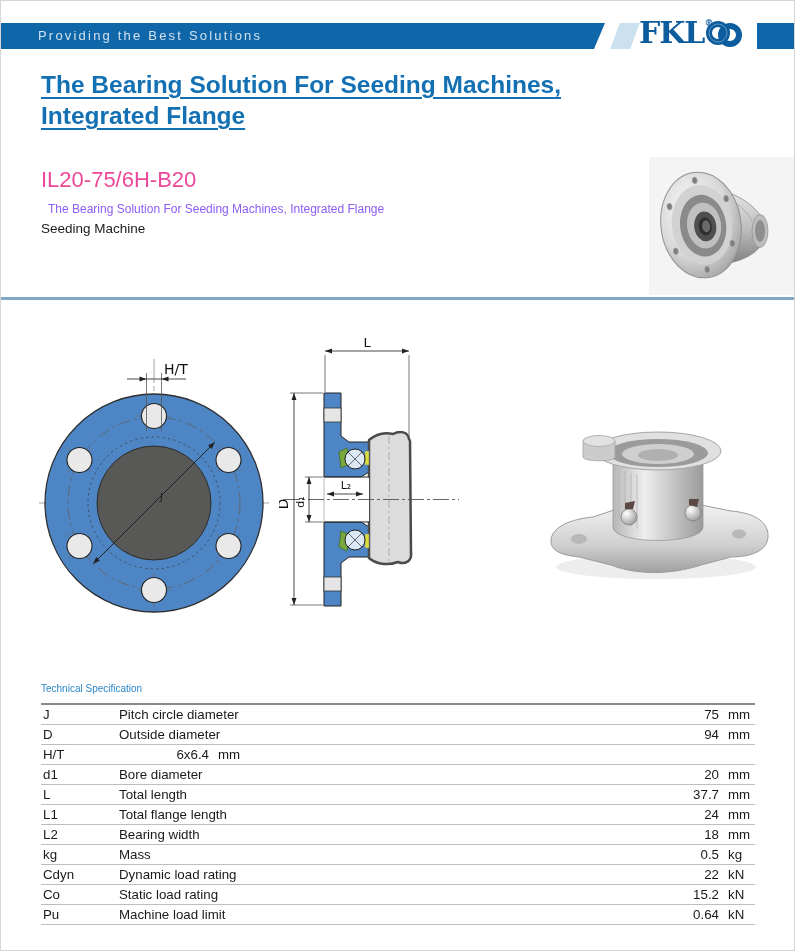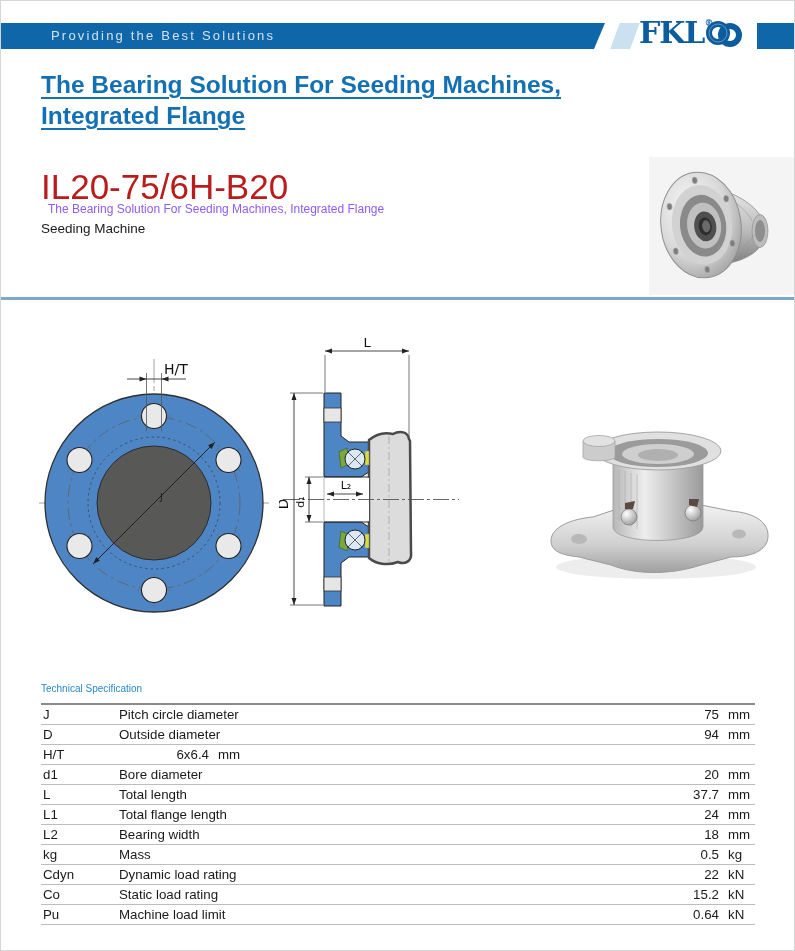--- a/index.html
+++ b/index.html
@@ -7,42 +7,42 @@
     position:relative;width:795px;height:951px;box-sizing:border-box;
     border:1px solid #d6d6d6;background:#fff;overflow:hidden;
     font-family:"Liberation Sans",sans-serif;color:#1a1a1a;
   }
   
   .hdr-bar{
     position:absolute;left:0;top:22px;height:26px;width:604px;background:#0f67a9;
     clip-path:polygon(0 0,100% 0,calc(100% - 11px) 100%,0 100%);
   }
   .hdr-tagline{
-    position:absolute;left:50px;top:0;line-height:26px;font-size:13px;
+    position:absolute;left:37px;top:0;line-height:26px;font-size:13px;
     letter-spacing:2.2px;color:#d2e1ee;white-space:nowrap;
   }
   .hdr-slash{
     position:absolute;top:22px;left:614px;width:20px;height:26px;
     background:#cbe1f0;transform:skewX(-20deg);
   }
   .hdr-logo{
     position:absolute;left:638px;top:15px;height:34px;
     font-family:"DejaVu Serif",serif;font-weight:bold;font-size:30px;
     color:#0c5c9e;line-height:34px;letter-spacing:-1px;
   }
   .hdr-reg{font-size:9px;vertical-align:top;line-height:14px;letter-spacing:0;}
   .hdr-chain{position:absolute;left:705px;top:18px;}
   .hdr-bar-right{position:absolute;left:756px;top:22px;width:37px;height:26px;background:#0f67a9;}
   
   .doc-title{
     position:absolute;left:40px;top:68px;width:690px;margin:0;
     font-size:24.5px;font-weight:bold;color:#1270b3;line-height:31px;
     text-decoration:underline;text-decoration-thickness:2px;text-underline-offset:4px;
   }
-  .prod-code{position:absolute;left:40px;top:166px;font-size:35px;color:#b91c1c;}
+  .prod-code{position:absolute;left:40px;top:166px;font-size:22px;color:#ec4899;}
   .prod-sub{position:absolute;left:47px;top:201px;font-size:12px;color:#8b5cf6;}
   .prod-cat{position:absolute;left:40px;top:220px;font-size:13.5px;color:#1a1a1a;}
   
   .photo-box{position:absolute;left:648px;top:156px;width:145px;height:138px;background:#f4f4f4;}
   
   .divider{position:absolute;left:0;top:296px;width:795px;height:3px;background:#7fa7c8;}
   
   .svg-abs{position:absolute;}
   
   .spec-heading{position:absolute;left:40px;top:682px;font-size:10px;color:#2b87c8;}

